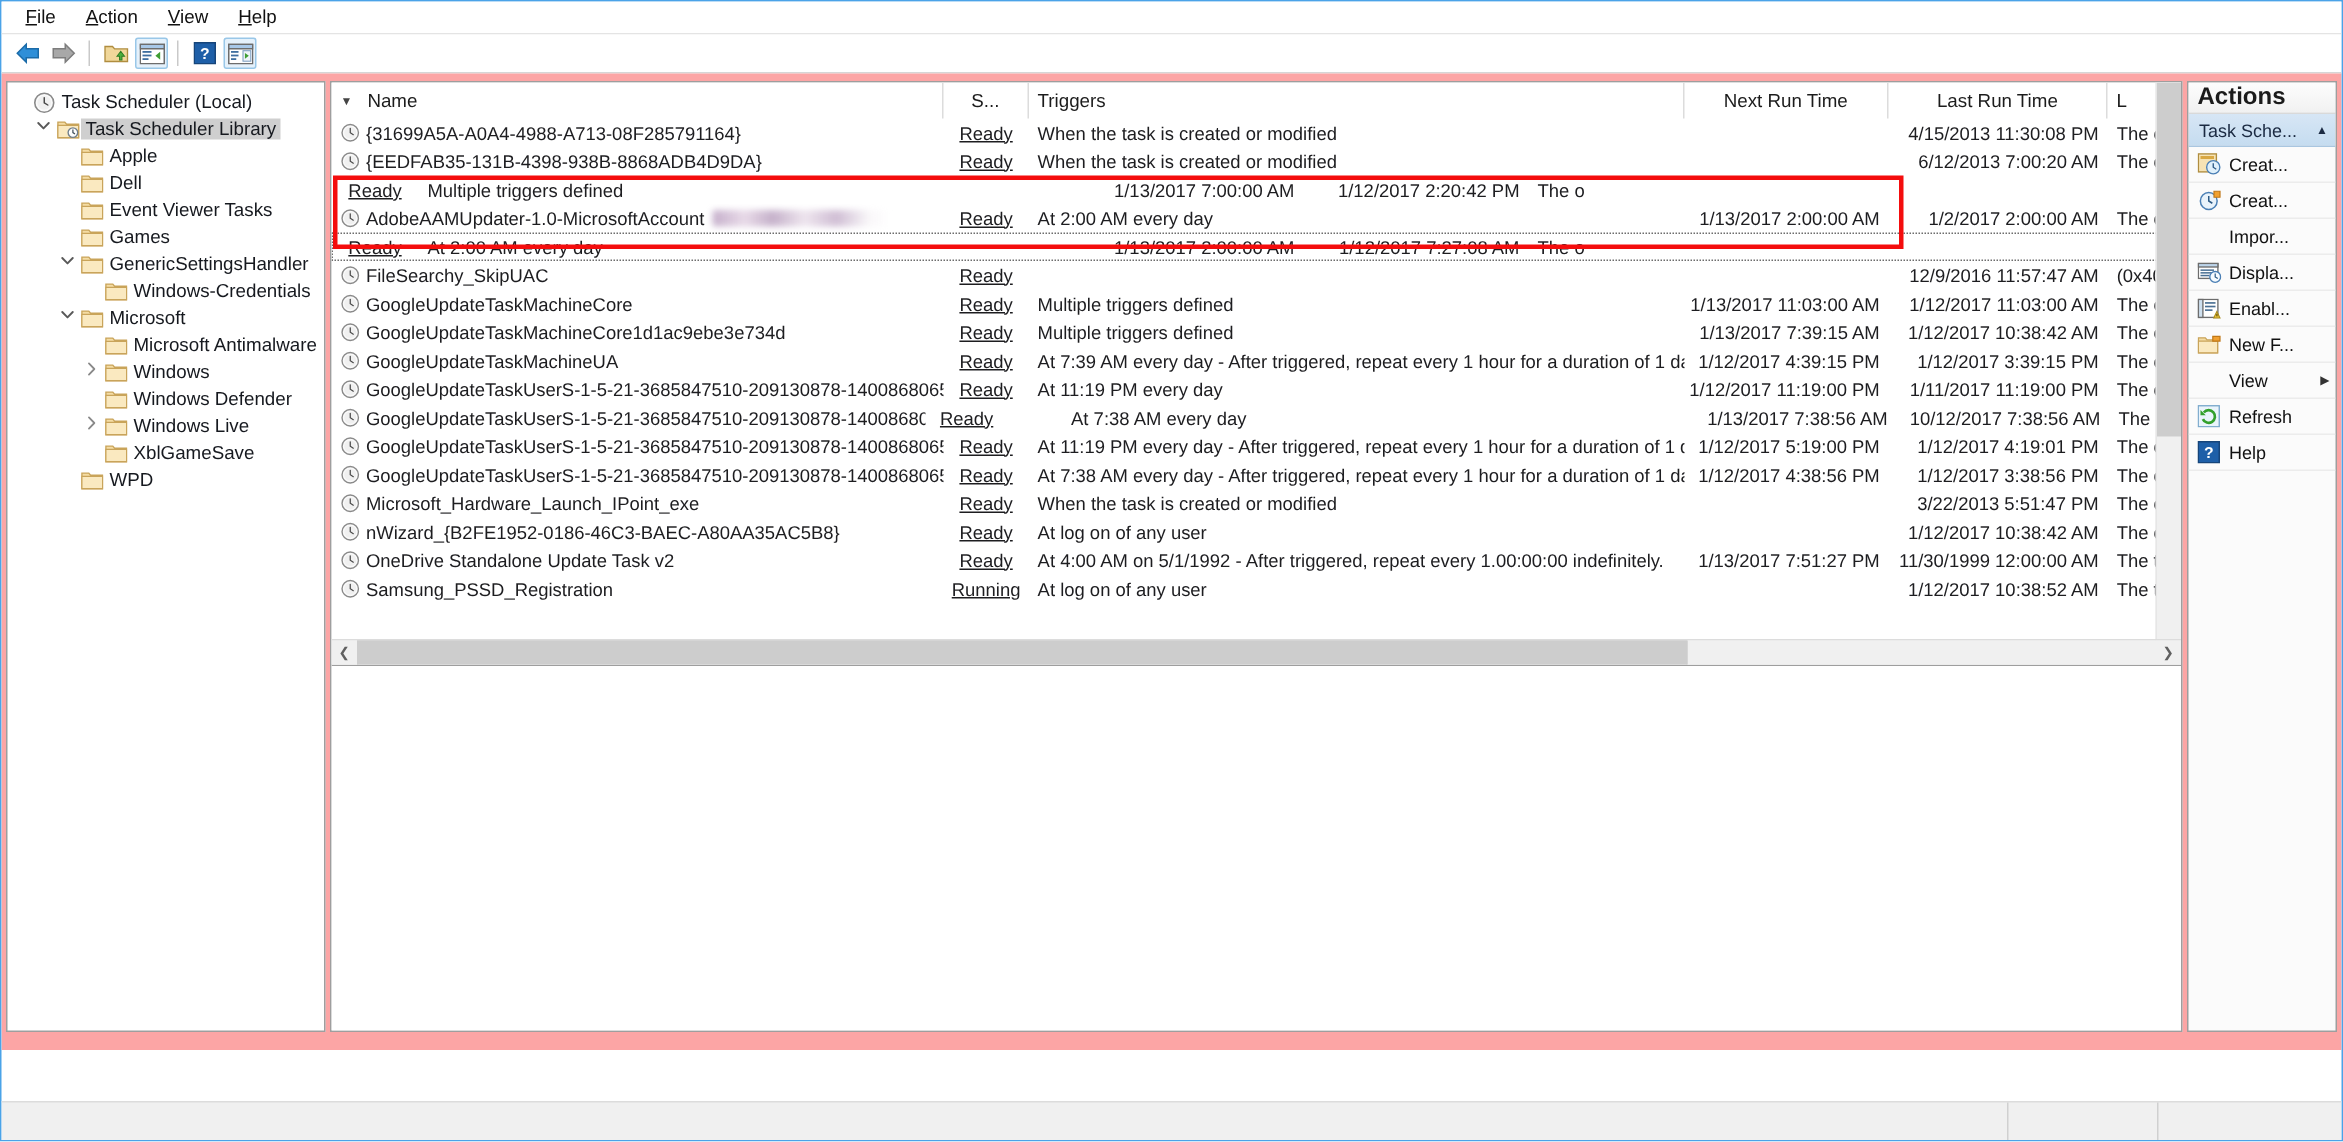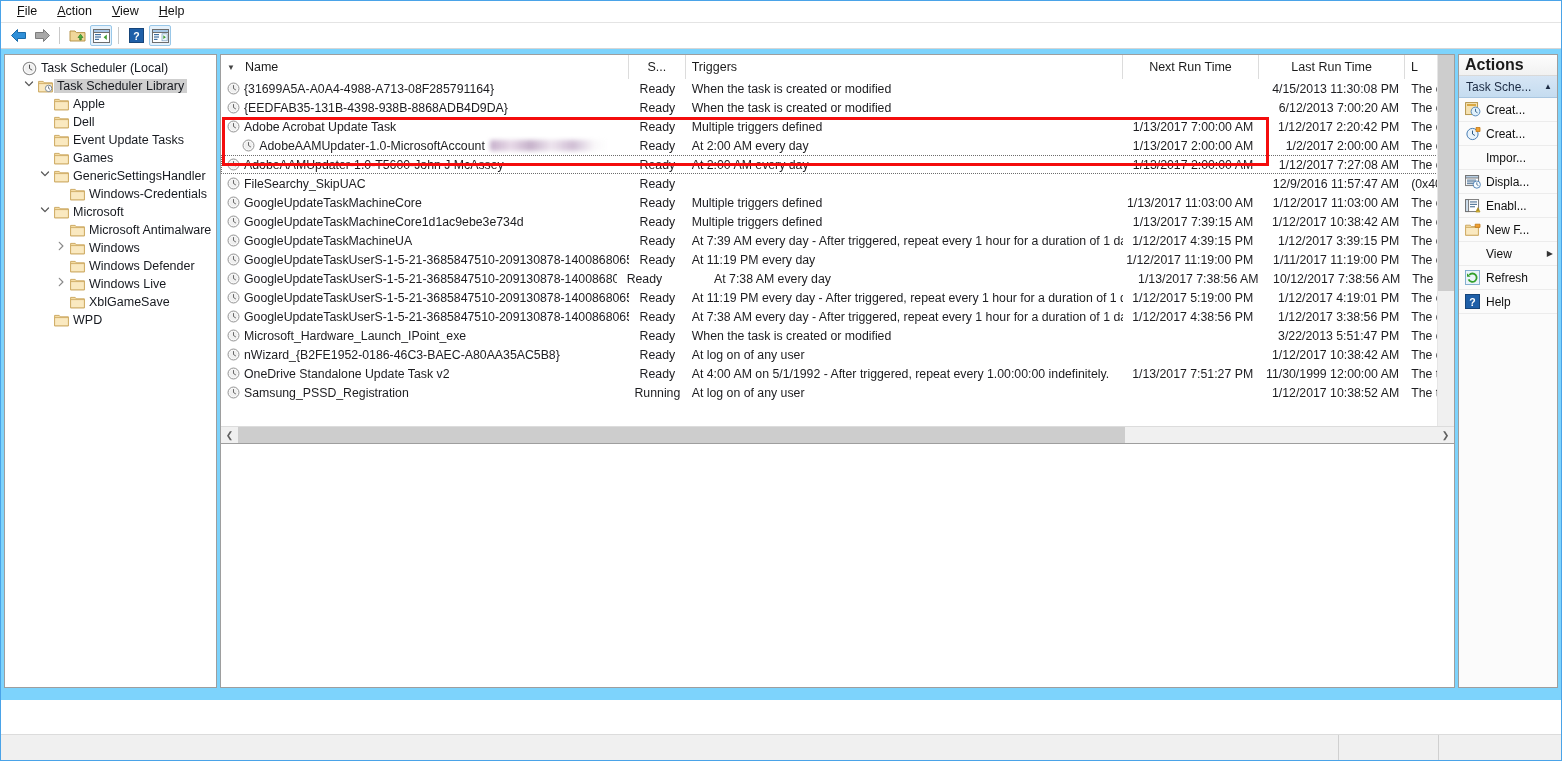--- a/index.html
+++ b/index.html
@@ -65,21 +65,21 @@
   }
   .tbtn.pressed { border-color: #99c7e8; background: #e5f1fb; }
   .tbsep { width: 1px; height: 17px; background: #c9c9c9; margin: 0 4px; }
 
   
   .body {
     display: flex;
     height: 651px;
     padding: 5px 3px 12px 3px;
     gap: 3px;
-    background: #7dd3fc;
+    background: #fca5a5;
   }
 
   
   .treepane {
     width: 213px;
     border: 1px solid #9e9e9e;
     background: #fff;
     overflow: hidden;
     padding-top: 4px;
     flex: 0 0 auto;
@@ -121,21 +121,21 @@
   .sortarrow { font-size: 8px; color: #444; margin-right: 10px; }
 
   .lrows { position: relative; }
   .lrow {
     display: flex; height: 19px; align-items: center;
     font-size: 12.3px; color: #1d1d20; white-space: nowrap;
   }
   .lrow.focus { outline: 1px dotted #6d6d6d; outline-offset: -1px; }
   .cell { padding: 0 6px; overflow: hidden; display: flex; align-items: center; height: 19px; }
   .cell.name { gap: 4px; }
-  .cell.center { justify-content: center; }
+  .cell.center { justify-content: center; text-decoration: underline; }
   .cell.right { justify-content: flex-end; }
   .clock { width: 13px; height: 13px; flex: 0 0 13px; }
   .redact {
     display: inline-block; height: 11px; margin-left: 1px;
     background: linear-gradient(90deg,
       rgba(150,110,160,.55) 0%, rgba(190,150,190,.35) 18%, rgba(140,100,150,.5) 34%,
       rgba(200,170,200,.3) 52%, rgba(150,110,160,.45) 70%, rgba(225,215,225,.2) 88%,
       rgba(255,255,255,0) 100%);
     filter: blur(2.2px);
     border-radius: 2px;
@@ -331,21 +331,21 @@
           <span class="tlabel">Dell</span>
         </div>
         <div class="trow" style="padding-left: 32px;">
           <span class="twist"></span>
           <span class="ticon">
             <svg width="15" height="13" viewBox="0 0 15 13">
               <path d="M.6 1.4h4.6l1.2 1.4H14.4v9H.6Z" fill="#f4dca4" stroke="#c9a45a" stroke-width=".9"></path>
               <path d="M.6 3.6H14.4v8.2H.6Z" fill="#fae9c0" stroke="#c9a45a" stroke-width=".8"></path>
             </svg>
           </span>
-          <span class="tlabel">Event Update Tasks</span>
+          <span class="tlabel">Event Viewer Tasks</span>
         </div>
         <div class="trow" style="padding-left: 32px;">
           <span class="twist"></span>
           <span class="ticon">
             <svg width="15" height="13" viewBox="0 0 15 13">
               <path d="M.6 1.4h4.6l1.2 1.4H14.4v9H.6Z" fill="#f4dca4" stroke="#c9a45a" stroke-width=".9"></path>
               <path d="M.6 3.6H14.4v8.2H.6Z" fill="#fae9c0" stroke="#c9a45a" stroke-width=".8"></path>
             </svg>
           </span>
           <span class="tlabel">Games</span>
@@ -519,46 +519,38 @@
                 <span></span>
               </div>
               <div class="cell right" style="width: 150px;">
                 <span>6/12/2013 7:00:20 AM</span>
               </div>
               <div class="cell" style="width: 50px;">
                 <span>The o</span>
               </div>
             </div>
             <div class="lrow">
-              <div class="cell name" style="width: 420px;">
-                <span class="clock"><svg width="13" height="13" viewBox="0 0 14 14">
-                    <circle cx="7" cy="7" r="5.9" fill="#fafafa" stroke="#8a8a8a" stroke-width="1"></circle>
-                    <circle cx="7" cy="7" r="4.3" fill="#f0f0f0"></circle>
-                    <path d="M7 3.8V7l2.2 1.4" stroke="#4a4a4a" stroke-width=".9" fill="none" stroke-linecap="round"></path>
-                  </svg></span>
-                <span>Adobe Acrobat Update Task</span>
-              </div>
               <div class="cell center" style="width: 58px;">
                 <span>Ready</span>
               </div>
               <div class="cell" style="width: 450px;">
                 <span>Multiple triggers defined</span>
               </div>
               <div class="cell right" style="width: 140px;">
                 <span>1/13/2017 7:00:00 AM</span>
               </div>
               <div class="cell right" style="width: 150px;">
                 <span>1/12/2017 2:20:42 PM</span>
               </div>
               <div class="cell" style="width: 50px;">
                 <span>The o</span>
               </div>
             </div>
             <div class="lrow">
-              <div class="cell name" style="width: 420px; justify-content: center;">
+              <div class="cell name" style="width: 420px;">
                 <span class="clock"><svg width="13" height="13" viewBox="0 0 14 14">
                     <circle cx="7" cy="7" r="5.9" fill="#fafafa" stroke="#8a8a8a" stroke-width="1"></circle>
                     <circle cx="7" cy="7" r="4.3" fill="#f0f0f0"></circle>
                     <path d="M7 3.8V7l2.2 1.4" stroke="#4a4a4a" stroke-width=".9" fill="none" stroke-linecap="round"></path>
                   </svg></span>
                 <span>AdobeAAMUpdater-1.0-MicrosoftAccount</span>
                 <span class="redact" style="width: 118px;"></span>
               </div>
               <div class="cell center" style="width: 58px;">
                 <span>Ready</span>
@@ -570,28 +562,20 @@
                 <span>1/13/2017 2:00:00 AM</span>
               </div>
               <div class="cell right" style="width: 150px;">
                 <span>1/2/2017 2:00:00 AM</span>
               </div>
               <div class="cell" style="width: 50px;">
                 <span>The o</span>
               </div>
             </div>
             <div class="lrow focus">
-              <div class="cell name" style="width: 420px;">
-                <span class="clock"><svg width="13" height="13" viewBox="0 0 14 14">
-                    <circle cx="7" cy="7" r="5.9" fill="#fafafa" stroke="#8a8a8a" stroke-width="1"></circle>
-                    <circle cx="7" cy="7" r="4.3" fill="#f0f0f0"></circle>
-                    <path d="M7 3.8V7l2.2 1.4" stroke="#4a4a4a" stroke-width=".9" fill="none" stroke-linecap="round"></path>
-                  </svg></span>
-                <span>AdobeAAMUpdater-1.0-T5600-John J McAssey</span>
-              </div>
               <div class="cell center" style="width: 58px;">
                 <span>Ready</span>
               </div>
               <div class="cell" style="width: 450px;">
                 <span>At 2:00 AM every day</span>
               </div>
               <div class="cell right" style="width: 140px;">
                 <span>1/13/2017 2:00:00 AM</span>
               </div>
               <div class="cell right" style="width: 150px;">

